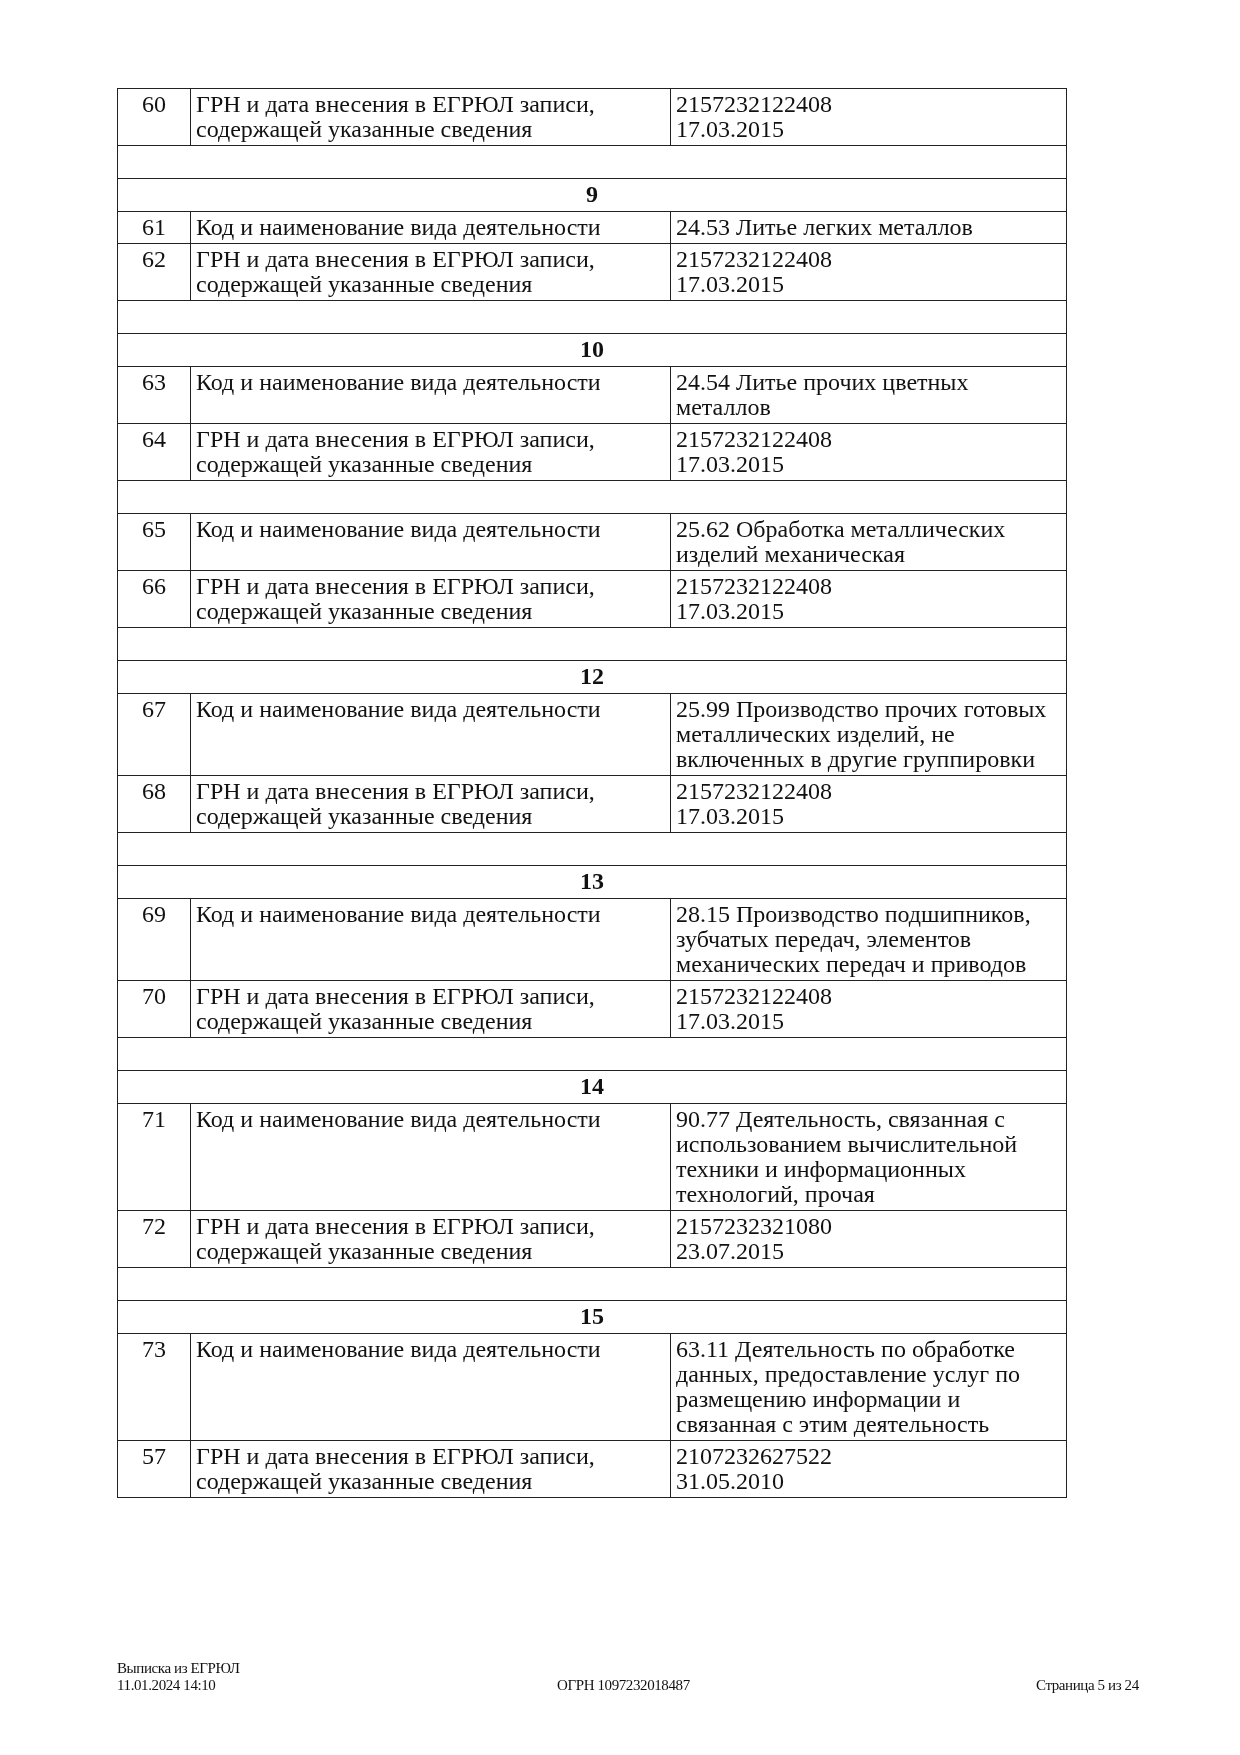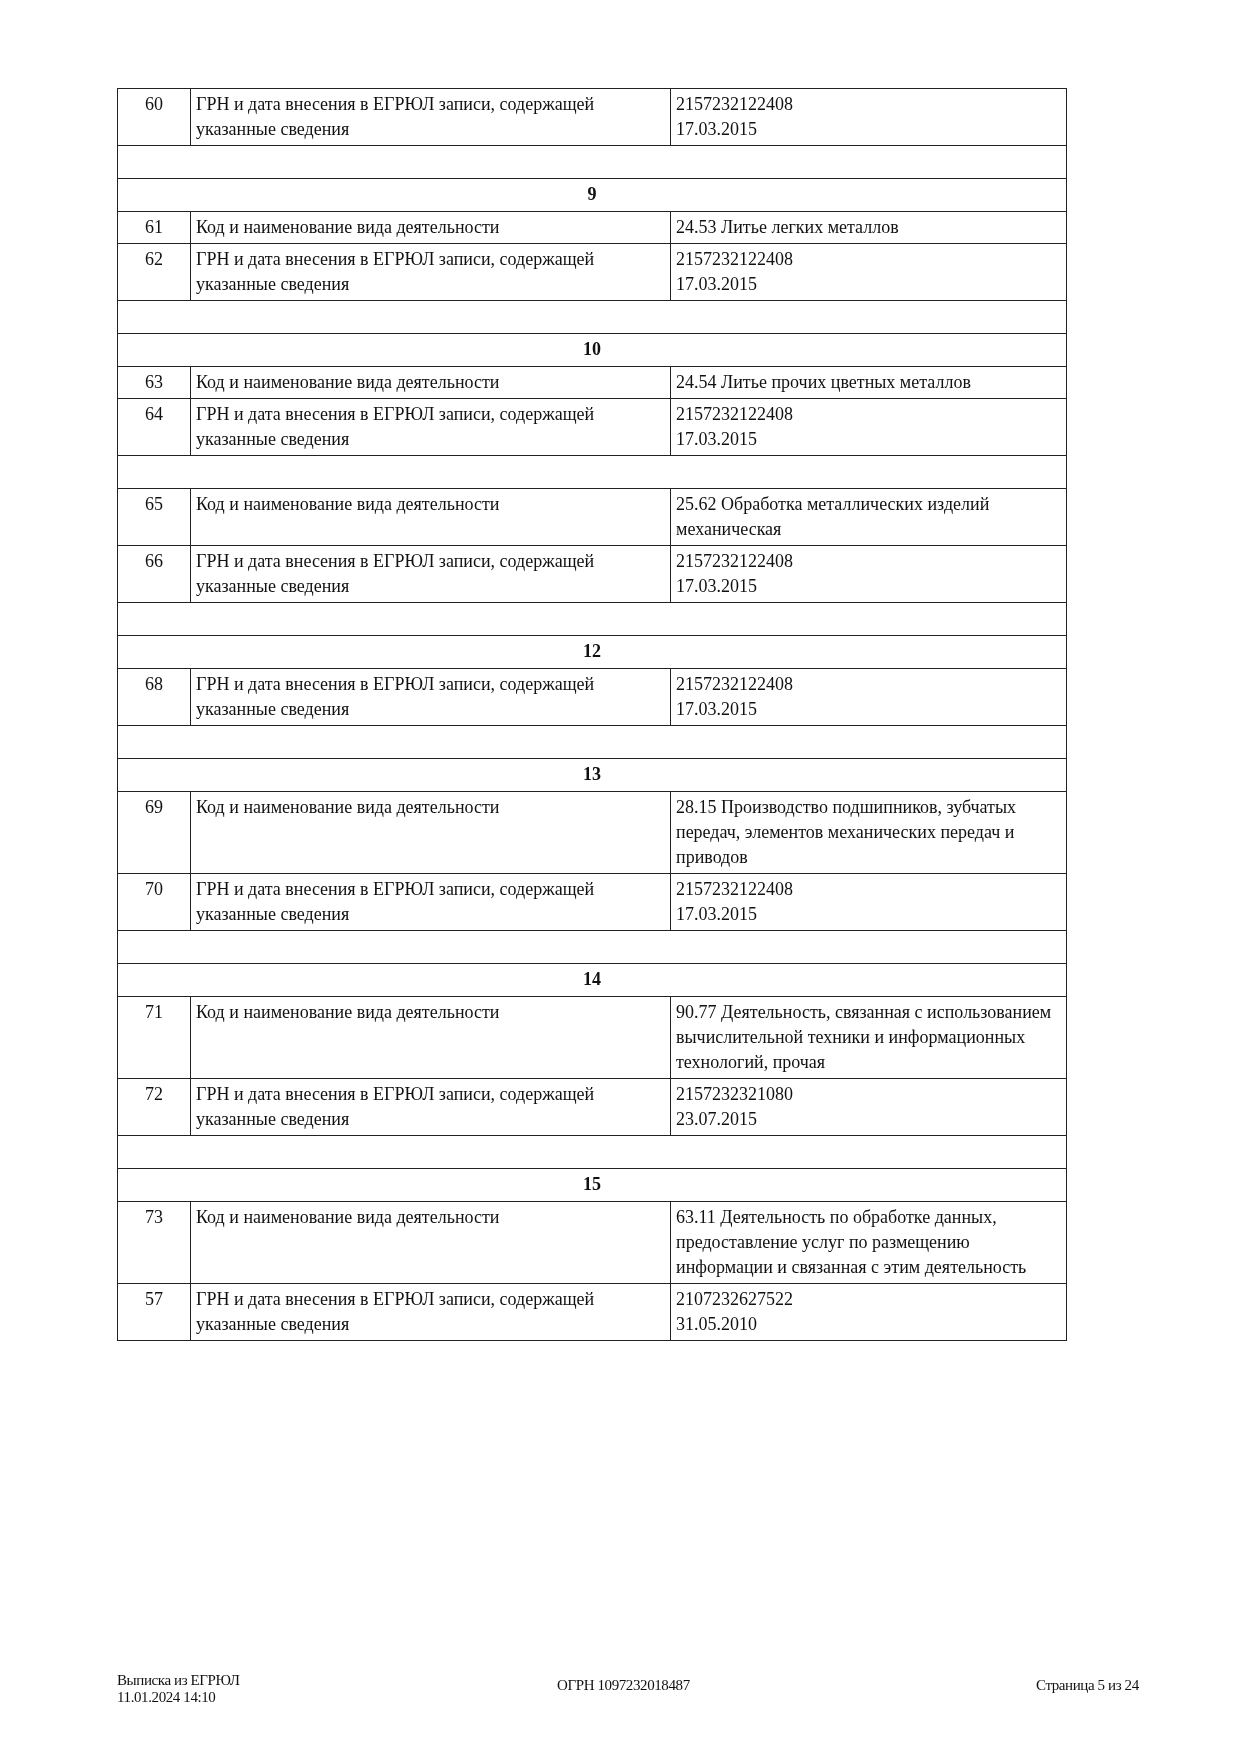--- a/index.html
+++ b/index.html
@@ -1,30 +1,30 @@
 <!DOCTYPE html>
 <html><head>
 <meta charset="utf-8">
 <style>
   html, body { margin: 0; padding: 0; background: #ffffff; }
   body { width: 1240px; height: 1755px; position: relative; overflow: hidden;
          font-family: "Liberation Serif", "DejaVu Serif", serif; color: #111; }
   #doc-table { position: absolute; left: 117px; top: 88px; width: 950px;
-               border-collapse: collapse; table-layout: fixed; font-size: 18px; line-height: 25px; }
+               border-collapse: collapse; table-layout: fixed; font-size: 24px; line-height: 25px; }
   #doc-table td { border: 1.5px solid #222; padding: 3px 5px 3px 5px; vertical-align: top; }
   #doc-table col.c-num { width: 73px; }
   #doc-table col.c-label { width: 480px; }
   #doc-table col.c-value { width: auto; }
   td.num { text-align: center; }
   tr.blank td { height: 26px; }
   tr.section td { text-align: center; font-weight: bold; height: 26px; }
   .val-line { display: block; }
   #footer { position: absolute; left: 117px; top: 1660px; width: 1050px; font-size: 15px;
             line-height: 17px; font-family: "Liberation Serif", serif; letter-spacing: -0.4px; }
-  #footer .left { position: absolute; left: 0; top: 12px; }
+  #footer .left { position: absolute; left: 0; top: 0; }
   #footer .center { position: absolute; left: 440px; top: 17px; }
   #footer .right { position: absolute; left: 919px; top: 17px; }
 </style>
 </head>
 <body>
 
 <table id="doc-table">
   <colgroup>
     <col class="c-num">
       <col class="c-label">
@@ -99,20 +99,27 @@
           <span class="val-line">17.03.2015</span>
         </td>
       </tr>
       <tr class="blank">
         <td colspan="3"></td>
       </tr>
       <tr class="section">
         <td colspan="3">12</td>
       </tr>
       <tr>
+        <td class="num">67</td>
+        <td>Код и наименование вида деятельности</td>
+        <td>
+          <span class="val-line">25.99 Производство прочих готовых металлических изделий, не включенных в другие группировки</span>
+        </td>
+      </tr>
+      <tr>
         <td class="num">68</td>
         <td>ГРН и дата внесения в ЕГРЮЛ записи, содержащей указанные сведения</td>
         <td>
           <span class="val-line">2157232122408</span>
           <span class="val-line">17.03.2015</span>
         </td>
       </tr>
       <tr class="blank">
         <td colspan="3"></td>
       </tr>

